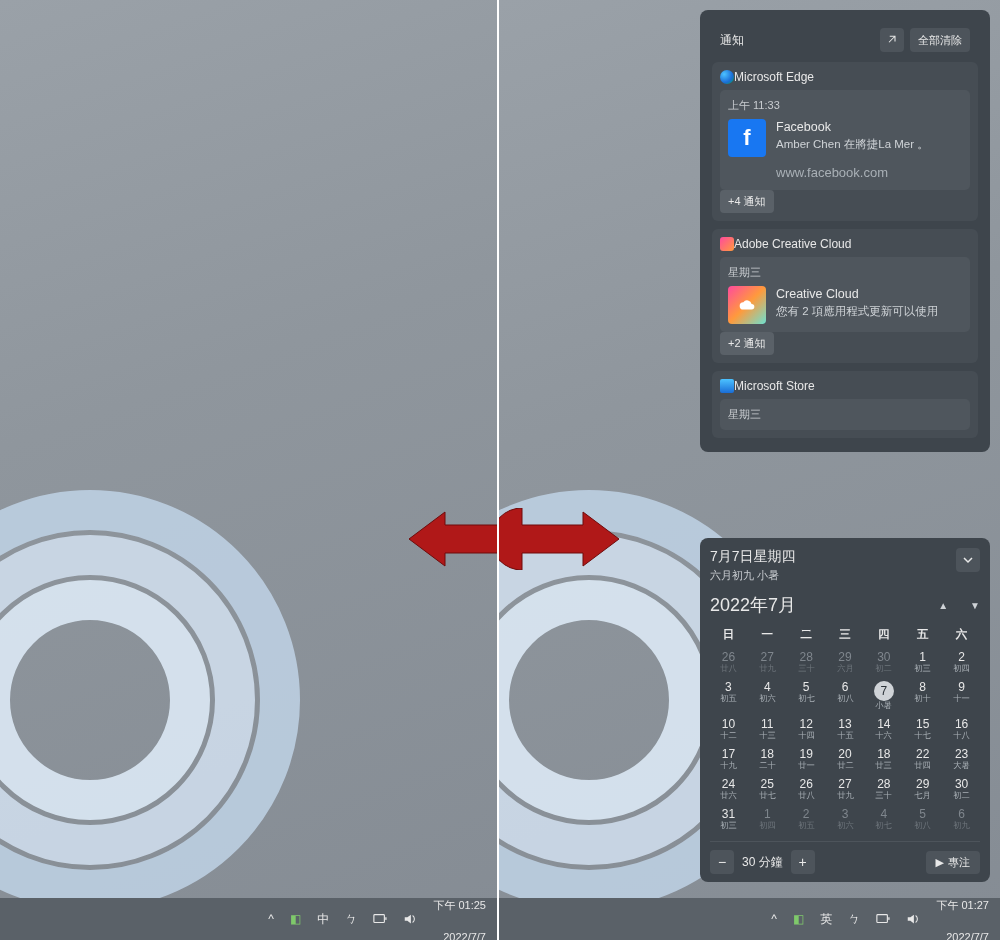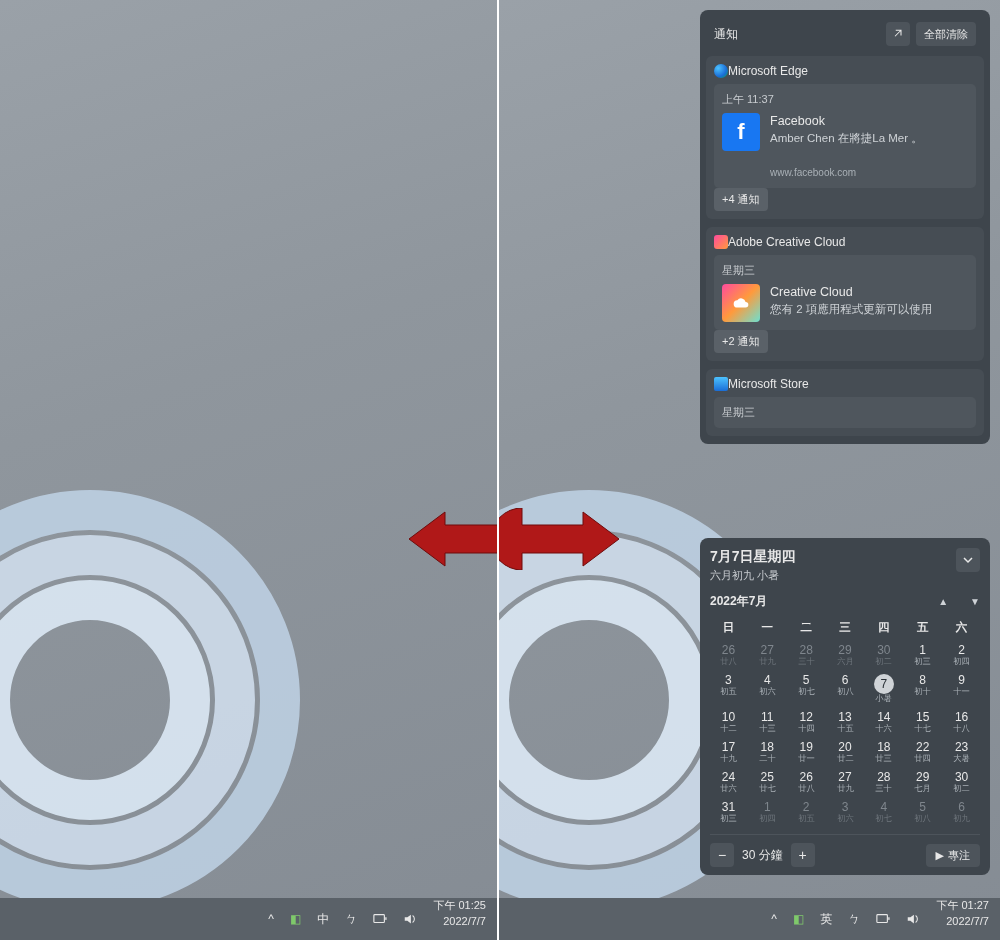--- a/index.html
+++ b/index.html
@@ -8,49 +8,49 @@
 .left{width:498px}
 .right{width:502px}
 .sep{width:2px;background:#fff}
 .wallpaper{position:absolute;inset:0;background:linear-gradient(160deg,#9aa1a8 0%,#8f969d 40%,#858c94 100%)}
 .swirl{position:absolute;bottom:30px;left:-120px;width:420px;height:420px}
 .swirl div{position:absolute;border-radius:50%;border:40px solid rgba(200,220,240,.7)}
 .s1{width:420px;height:420px;bottom:0;left:0;border-color:rgba(195,215,235,.8)!important}
 .s2{width:330px;height:330px;bottom:45px;left:45px;border-color:rgba(210,225,240,.85)!important}
 .s3{width:240px;height:240px;bottom:90px;left:90px;border-color:rgba(220,233,245,.9)!important}
 .taskbar{position:absolute;bottom:0;left:0;right:0;height:42px;background:#5a6168;display:flex;align-items:center;justify-content:flex-end;padding:0 8px;color:#e8e8e8;font-size:12px;gap:10px}
-.tray-item{display:flex;align-items:center;gap:2px;height:100%;padding:0 3px;cursor:default}
+.tray-item{display:flex;align-items:center;gap:18px;height:100%;padding:0 3px;cursor:default}
 .clock{display:flex;flex-direction:column;align-items:flex-end;font-size:11px;line-height:1.3}
 .arrow{position:absolute;top:508px;z-index:50}
 .arrow.left-arrow{right:-40px}
 .arrow.right-arrow{left:-8px}
 .arrow-svg{width:130px;height:62px}
-.panel{position:absolute;top:10px;right:10px;width:290px;background:#3e454c;border-radius:8px;color:#e8e8e8;font-size:12px;padding:6px}
+.panel{position:absolute;top:10px;right:10px;width:290px;background:#3e454c;border-radius:8px;color:#e8e8e8;font-size:12px;padding:12px}
 .panel-header{display:flex;align-items:center;justify-content:space-between;padding:6px 8px 10px}
 .btn{background:#4d545b;border:none;color:#e8e8e8;padding:4px 8px;border-radius:4px;font-size:11px;cursor:pointer}
 .btn.round{width:24px;height:24px;display:flex;align-items:center;justify-content:center;padding:0}
 .notif-group{background:#464d54;border-radius:6px;margin-bottom:8px;padding:8px}
 .group-title{display:flex;align-items:center;gap:0;font-size:12px;margin-bottom:6px}
 .notif-item{background:#4f565d;border-radius:5px;padding:8px;margin-top:4px}
 .notif-time{font-size:11px;color:#c8ccd0;margin-bottom:6px}
 .notif-body{display:flex;gap:10px;align-items:flex-start}
 .notif-icon{width:38px;height:38px;border-radius:4px;flex-shrink:0;display:flex;align-items:center;justify-content:center;color:#fff;font-weight:bold;font-size:22px}
 .fb{background:#1877f2}
 .cc{background:linear-gradient(135deg,#ff4a9e,#ff9a3c,#6de0d0)}
 .notif-text{flex:1;font-size:12px;line-height:1.35}
 .notif-text .title{font-size:12.5px;margin-bottom:1px}
 .notif-text .msg{color:#cfd3d7;font-size:11.5px}
-.notif-text .src{color:#a9b0b6;font-size:10px;margin-top:20px}
+.notif-text .src{color:#a9b0b6;font-size:13px;margin-top:12px}
 .more-chip{display:inline-block;background:#5a6168;border-radius:4px;padding:4px 8px;font-size:11px;margin-top:0}
 .calendar{position:absolute;top:538px;right:10px;width:290px;background:#3e454c;border-radius:8px;color:#e8e8e8;font-size:12px;padding:10px 10px 8px}
 .cal-header{display:flex;justify-content:space-between;align-items:flex-start;margin-bottom:8px}
-.cal-date-big{font-size:14px;font-weight:700}
+.cal-date-big{font-size:14px;font-weight:400}
 .cal-date-sub{font-size:11px;color:#c8ccd0;margin-top:2px}
 .cal-month-row{display:flex;justify-content:space-between;align-items:center;margin:10px 0 6px}
-.cal-month{font-size:12px;font-weight:700}
+.cal-month{font-size:18px;font-weight:400}
 .cal-nav{display:flex;gap:22px;color:#cfd3d7;font-size:10px}
 .cal-grid{display:grid;grid-template-columns:repeat(7,1fr);gap:2px;text-align:center}
 .dow{font-size:11.5px;font-weight:600;padding:4px 0}
 .day{padding:3px 0 2px;border-radius:4px;cursor:pointer;line-height:1.1}
 .day .n{font-size:12px}
 .day .s{font-size:9px;color:#a9b0b6;display:block;transform:scale(.92)}
 .day.dim{color:#7f868d}
 .day.dim .s{color:#6e757c}
 .day.today .n{display:inline-block;width:20px;height:20px;background:#cfd3d7;color:#2a3137;border-radius:50%;line-height:20px}
 .cal-footer{display:flex;align-items:center;justify-content:space-between;margin-top:8px;padding-top:8px;border-top:1px solid #4d545b}
@@ -130,21 +130,21 @@
         <button class="btn">全部清除</button>
       </div>
     </div>
 
     <div class="notif-group">
       <div class="group-title">
           <span class="edge-ico"></span>
           <span>Microsoft Edge</span>
         </div>
       <div class="notif-item">
-        <div class="notif-time">上午 11:37</div>
+        <div class="notif-time">上午 11:33</div>
         <div class="notif-body">
           <div class="notif-icon fb">f</div>
           <div class="notif-text">
             <div class="title">Facebook</div>
             <div class="msg">Amber Chen 在將捷La Mer 。</div>
             <div class="src">www.facebook.com</div>
           </div>
         </div>
       </div>
       <span class="more-chip">+4 通知</span>

